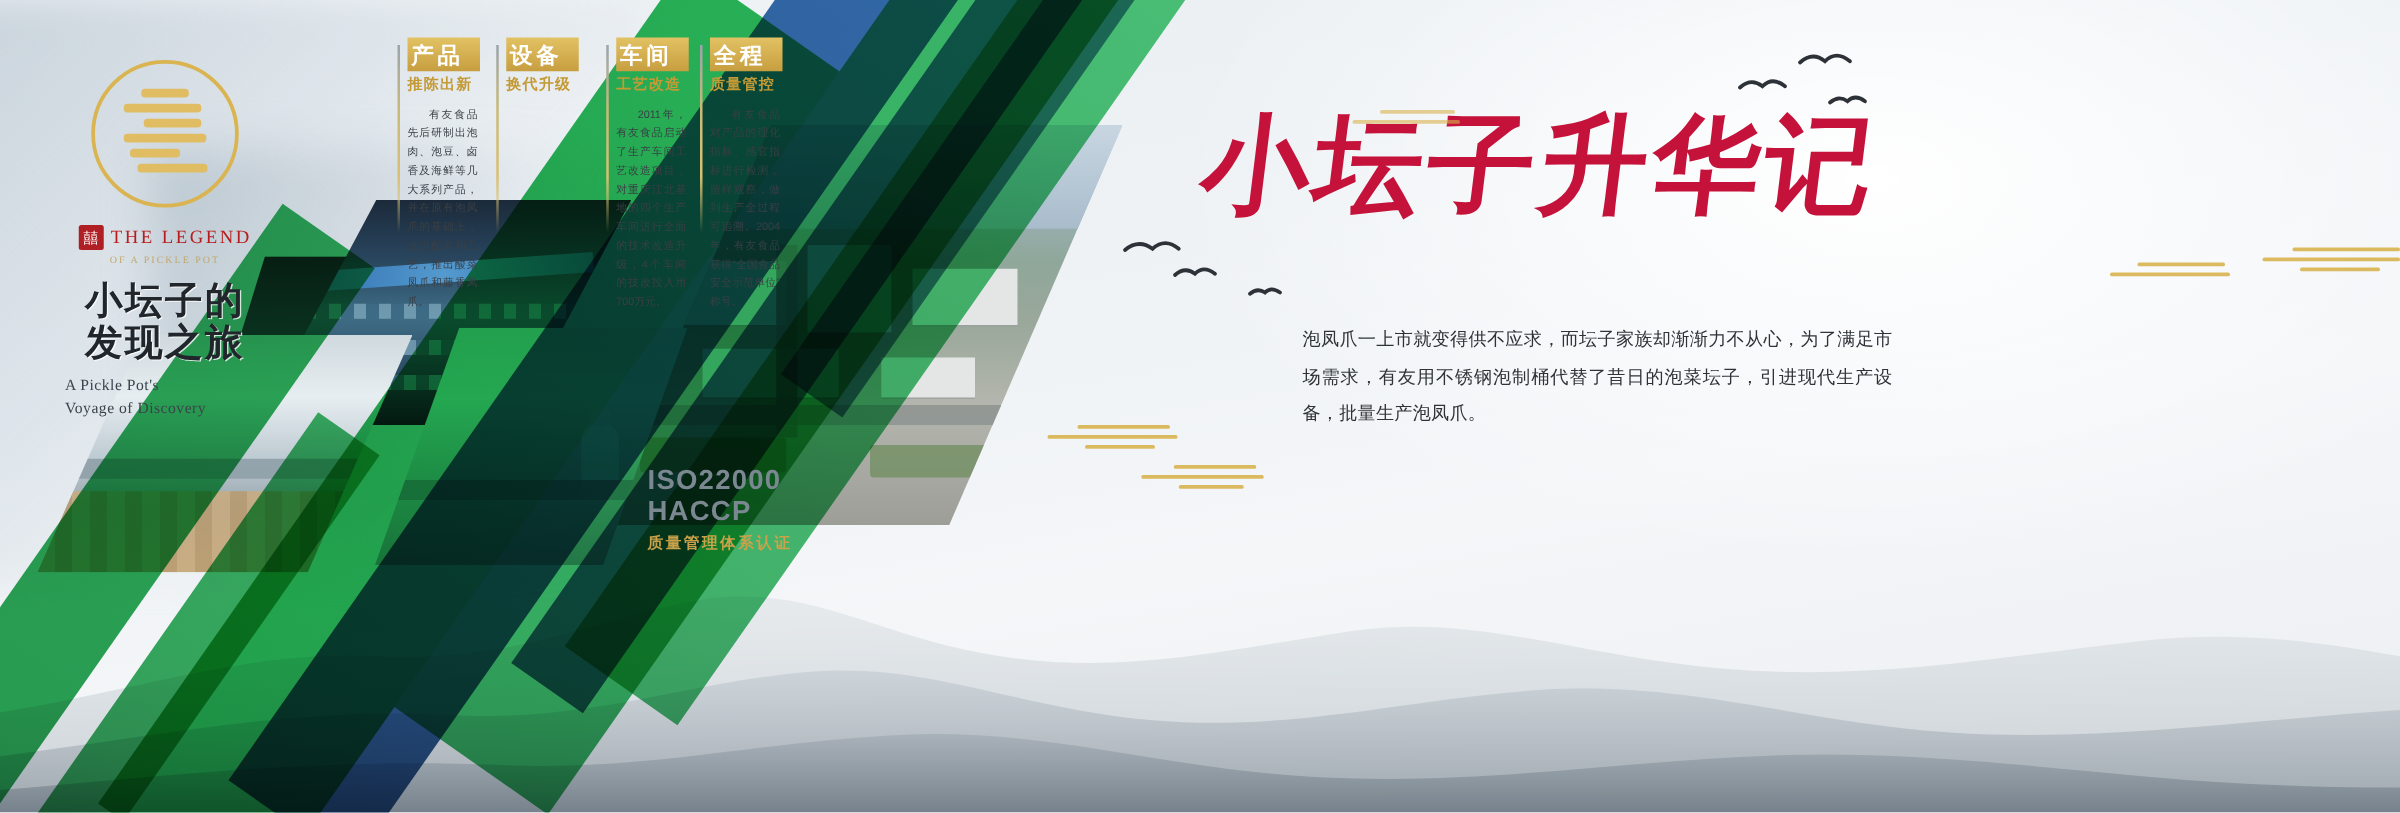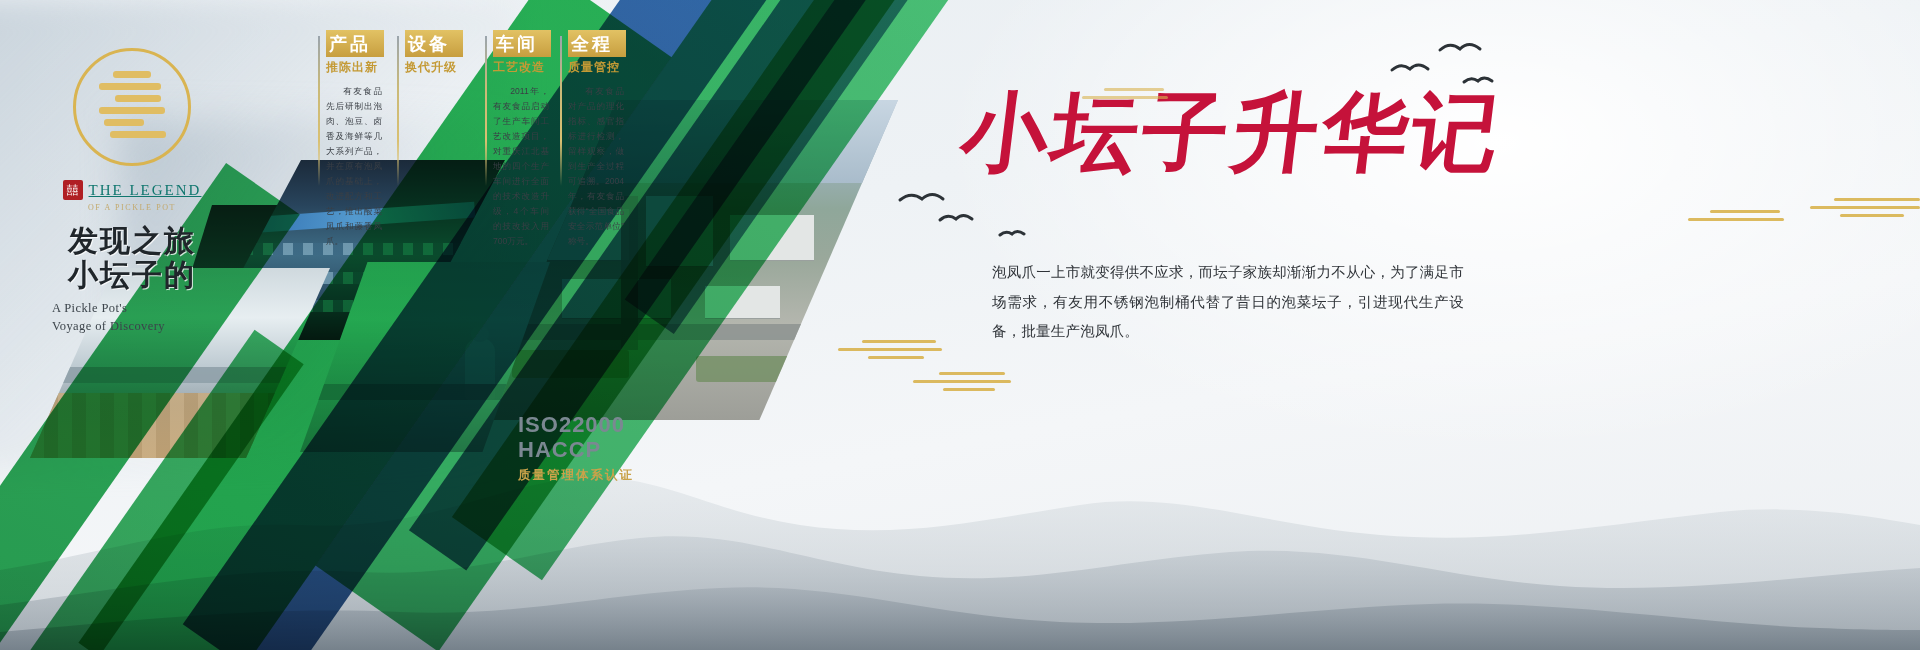--- a/index.html
+++ b/index.html
@@ -107,21 +107,21 @@
     background:linear-gradient(180deg,#1f64ad,#184f88);opacity:.7;}
 
   
   .logo-wrap{position:absolute;left:42px;top:48px;width:180px;text-align:center;}
   .seal{width:112px;height:112px;margin:0 auto;border:3px solid #d9b451;border-radius:50%;
         position:relative;}
   .seal i{position:absolute;left:50%;transform:translateX(-50%);height:7px;background:#e0bd63;border-radius:3px;display:block;}
   .legend-row{display:flex;align-items:center;justify-content:center;gap:6px;margin-top:14px;}
   .stamp{width:20px;height:20px;background:#b01f24;border-radius:2px;position:relative;}
   .stamp:after{content:"囍";position:absolute;inset:0;color:#fff;font-size:12px;line-height:20px;text-align:center;}
-  .legend-txt{font-family:"Liberation Serif",serif;letter-spacing:2px;color:#0f766e;font-size:15px;text-decoration:underline;}
+  .legend-txt{font-family:"Liberation Serif",serif;letter-spacing:2px;color:#b91c1c;font-size:15px;}
   .legend-sub{font-family:"Liberation Serif",serif;letter-spacing:1.6px;color:#c3a96d;font-size:8px;margin-top:3px;}
   .cn-title{margin-top:12px;color:#20262b;font-size:30px;font-weight:700;letter-spacing:2px;line-height:1.12;
     text-shadow:1px 1px 0 rgba(255,255,255,.8);}
   .en-title{margin-top:8px;color:#3c444b;font-size:12.5px;line-height:1.45;letter-spacing:.4px;
     font-family:"Liberation Serif",serif;text-align:left;padding-left:10px;}
 
   
   .cols{position:absolute;left:258px;top:30px;display:flex;gap:0;}
   .col{position:relative;width:75px;margin-right:0;}
   .col + .col{margin-left:-2px;}
@@ -131,29 +131,29 @@
   .tab-main{background:linear-gradient(180deg,#e2c264,#c79e3f);
     color:#fff;font-size:18px;font-weight:700;letter-spacing:3px;line-height:22px;
     padding:3px 2px 2px 3px;text-align:left;}
   .tab-sub{color:#c49a35;font-size:12px;font-weight:700;letter-spacing:1px;margin-top:2px;white-space:nowrap;}
   .col-body{margin-left:8px;margin-top:8px;width:56px;font-size:8.6px;line-height:1.75;
     color:#3a3f45;text-align:justify;text-indent:2em;}
 
   
   .brush-title{position:absolute;left:955px;top:78px;width:540px;height:110px;}
   .brush-title svg{width:540px;height:110px;display:block;}
-  .body-copy{position:absolute;left:992px;top:258px;width:472px;
+  .body-copy{position:absolute;left:1042px;top:258px;width:472px;
     color:#2f3338;font-size:14.5px;line-height:2.05;letter-spacing:.2px;text-align:justify;}
 
   
   .cloud{position:absolute;}
   .cloud i{display:block;height:3px;background:#d8b24e;border-radius:2px;margin-bottom:5px;opacity:.9;}
 
   
-  .iso{position:absolute;left:518px;top:372px;color:#6f7c86;letter-spacing:1px;margin-top:41px;}
+  .iso{position:absolute;left:518px;top:372px;color:#6f7c86;letter-spacing:1px;}
   .iso .l1{font-size:22px;font-weight:700;line-height:1.12;color:#7b8892;}
   .iso .l3{font-size:12.5px;color:#c9a24a;letter-spacing:2px;margin-top:5px;font-weight:700;}
 
   
   .birds{position:absolute;left:880px;top:30px;width:620px;height:230px;}
 </style>
 </head>
 <body>
 
 <div class="stage">
@@ -246,22 +246,22 @@
       <i style="top:56px;width:66px;"></i>
       <i style="top:68px;width:40px;margin-left:-8px;"></i>
       <i style="top:80px;width:56px;margin-left:6px;"></i>
     </div>
     <div class="legend-row">
       <span class="stamp"></span>
       <span class="legend-txt">THE LEGEND</span>
     </div>
     <div class="legend-sub">OF A PICKLE POT</div>
     <div class="cn-title">
+      <div>小坛子的</div>
       <div>发现之旅</div>
-      <div>小坛子的</div>
     </div>
     <div class="en-title">
       <div>A Pickle Pot's</div>
       <div>Voyage of Discovery</div>
     </div>
   </div>
 
   <div class="cols">
 
     <div class="col" style="margin-left:60px">

